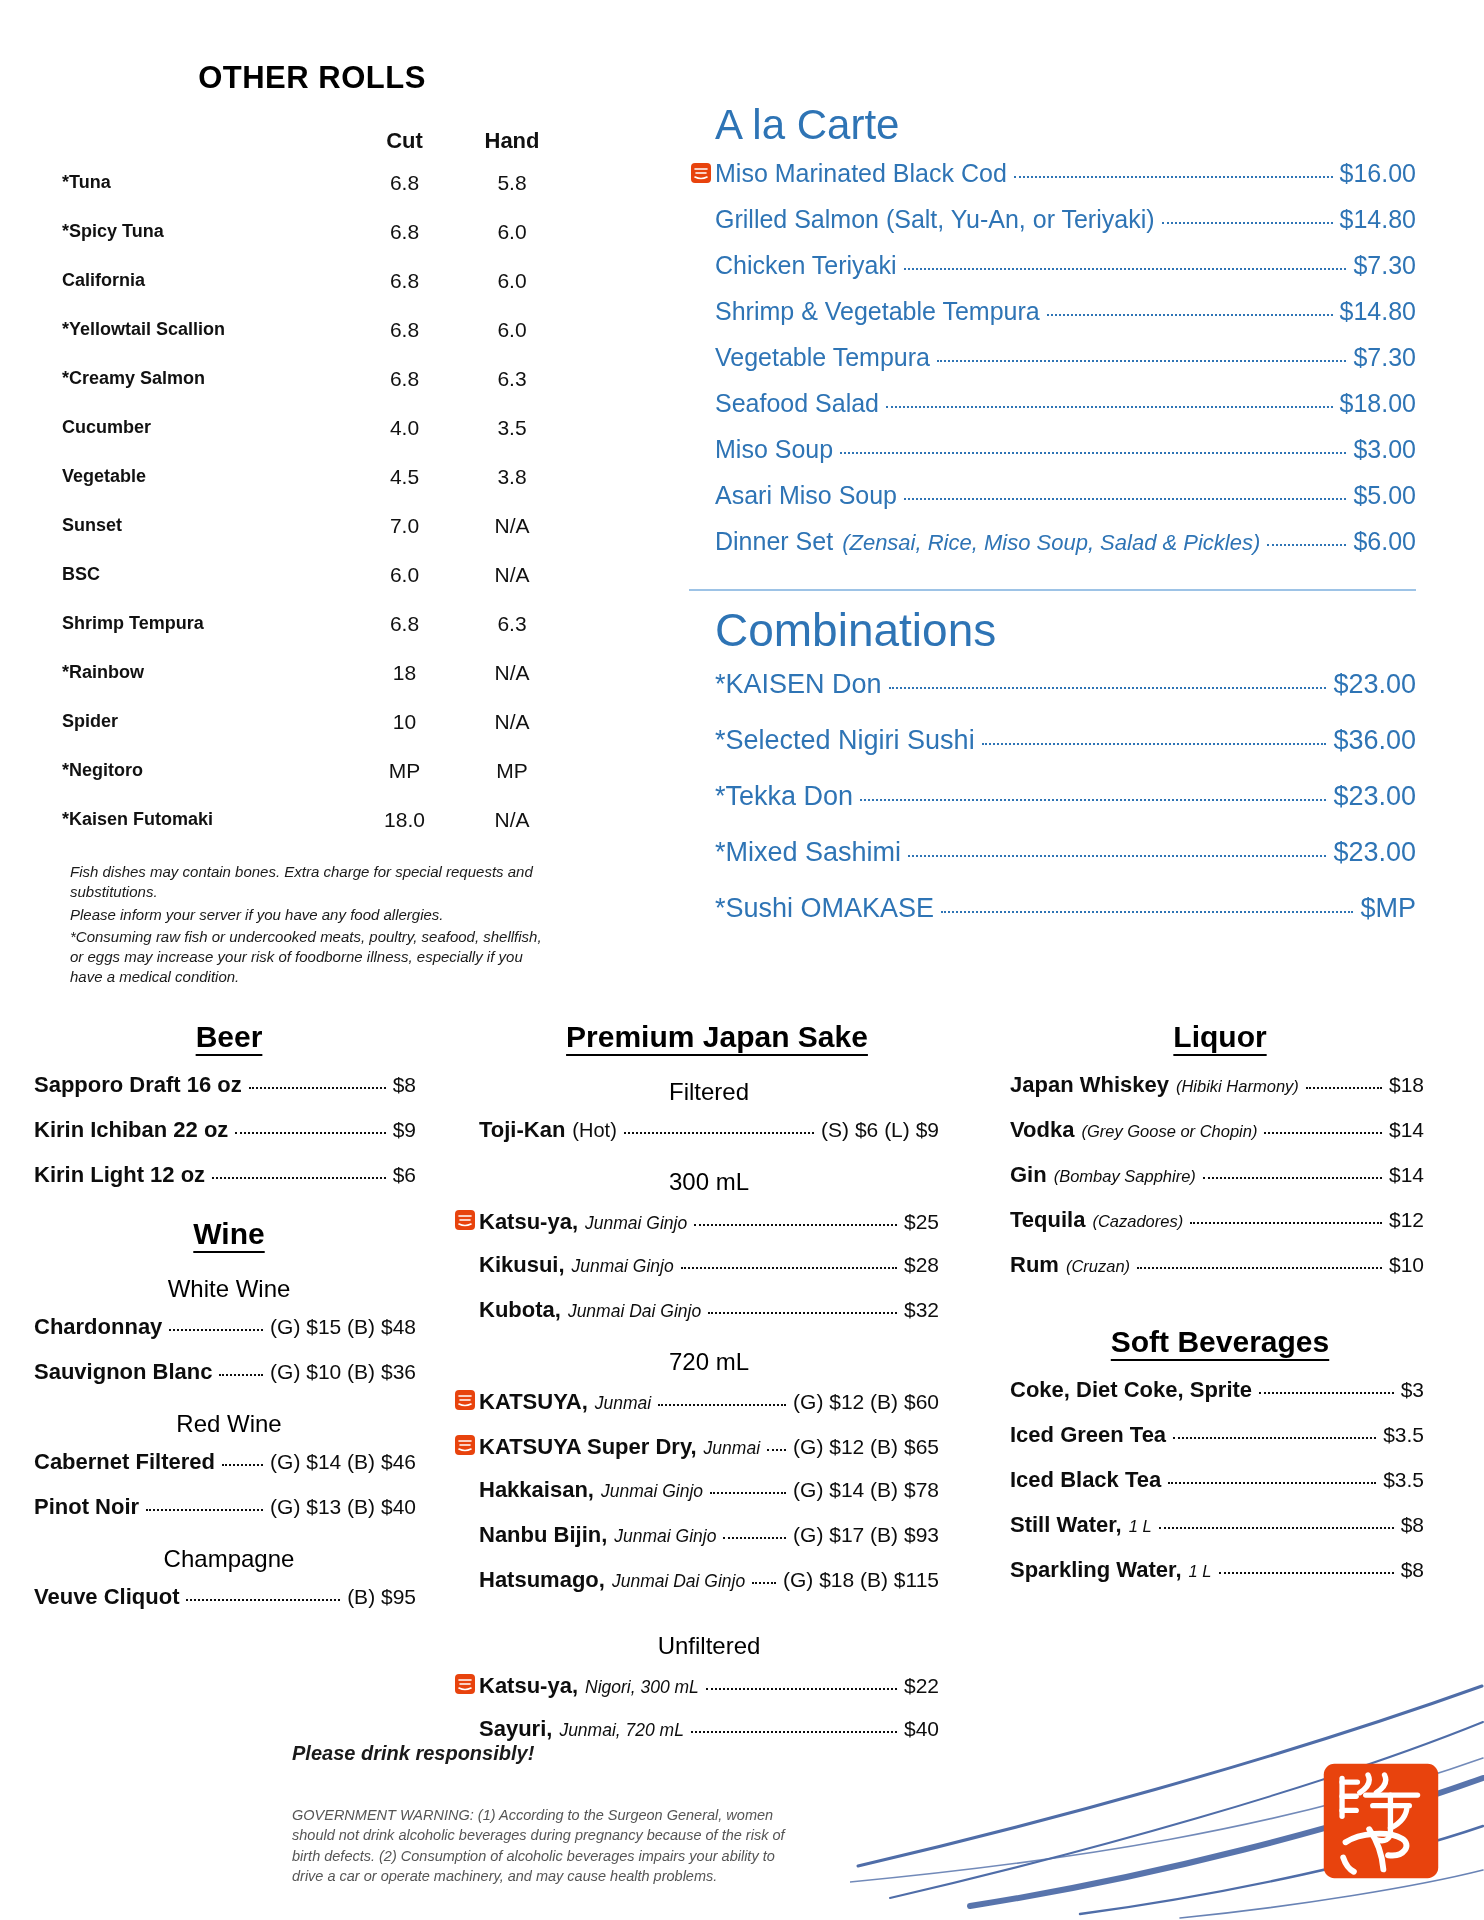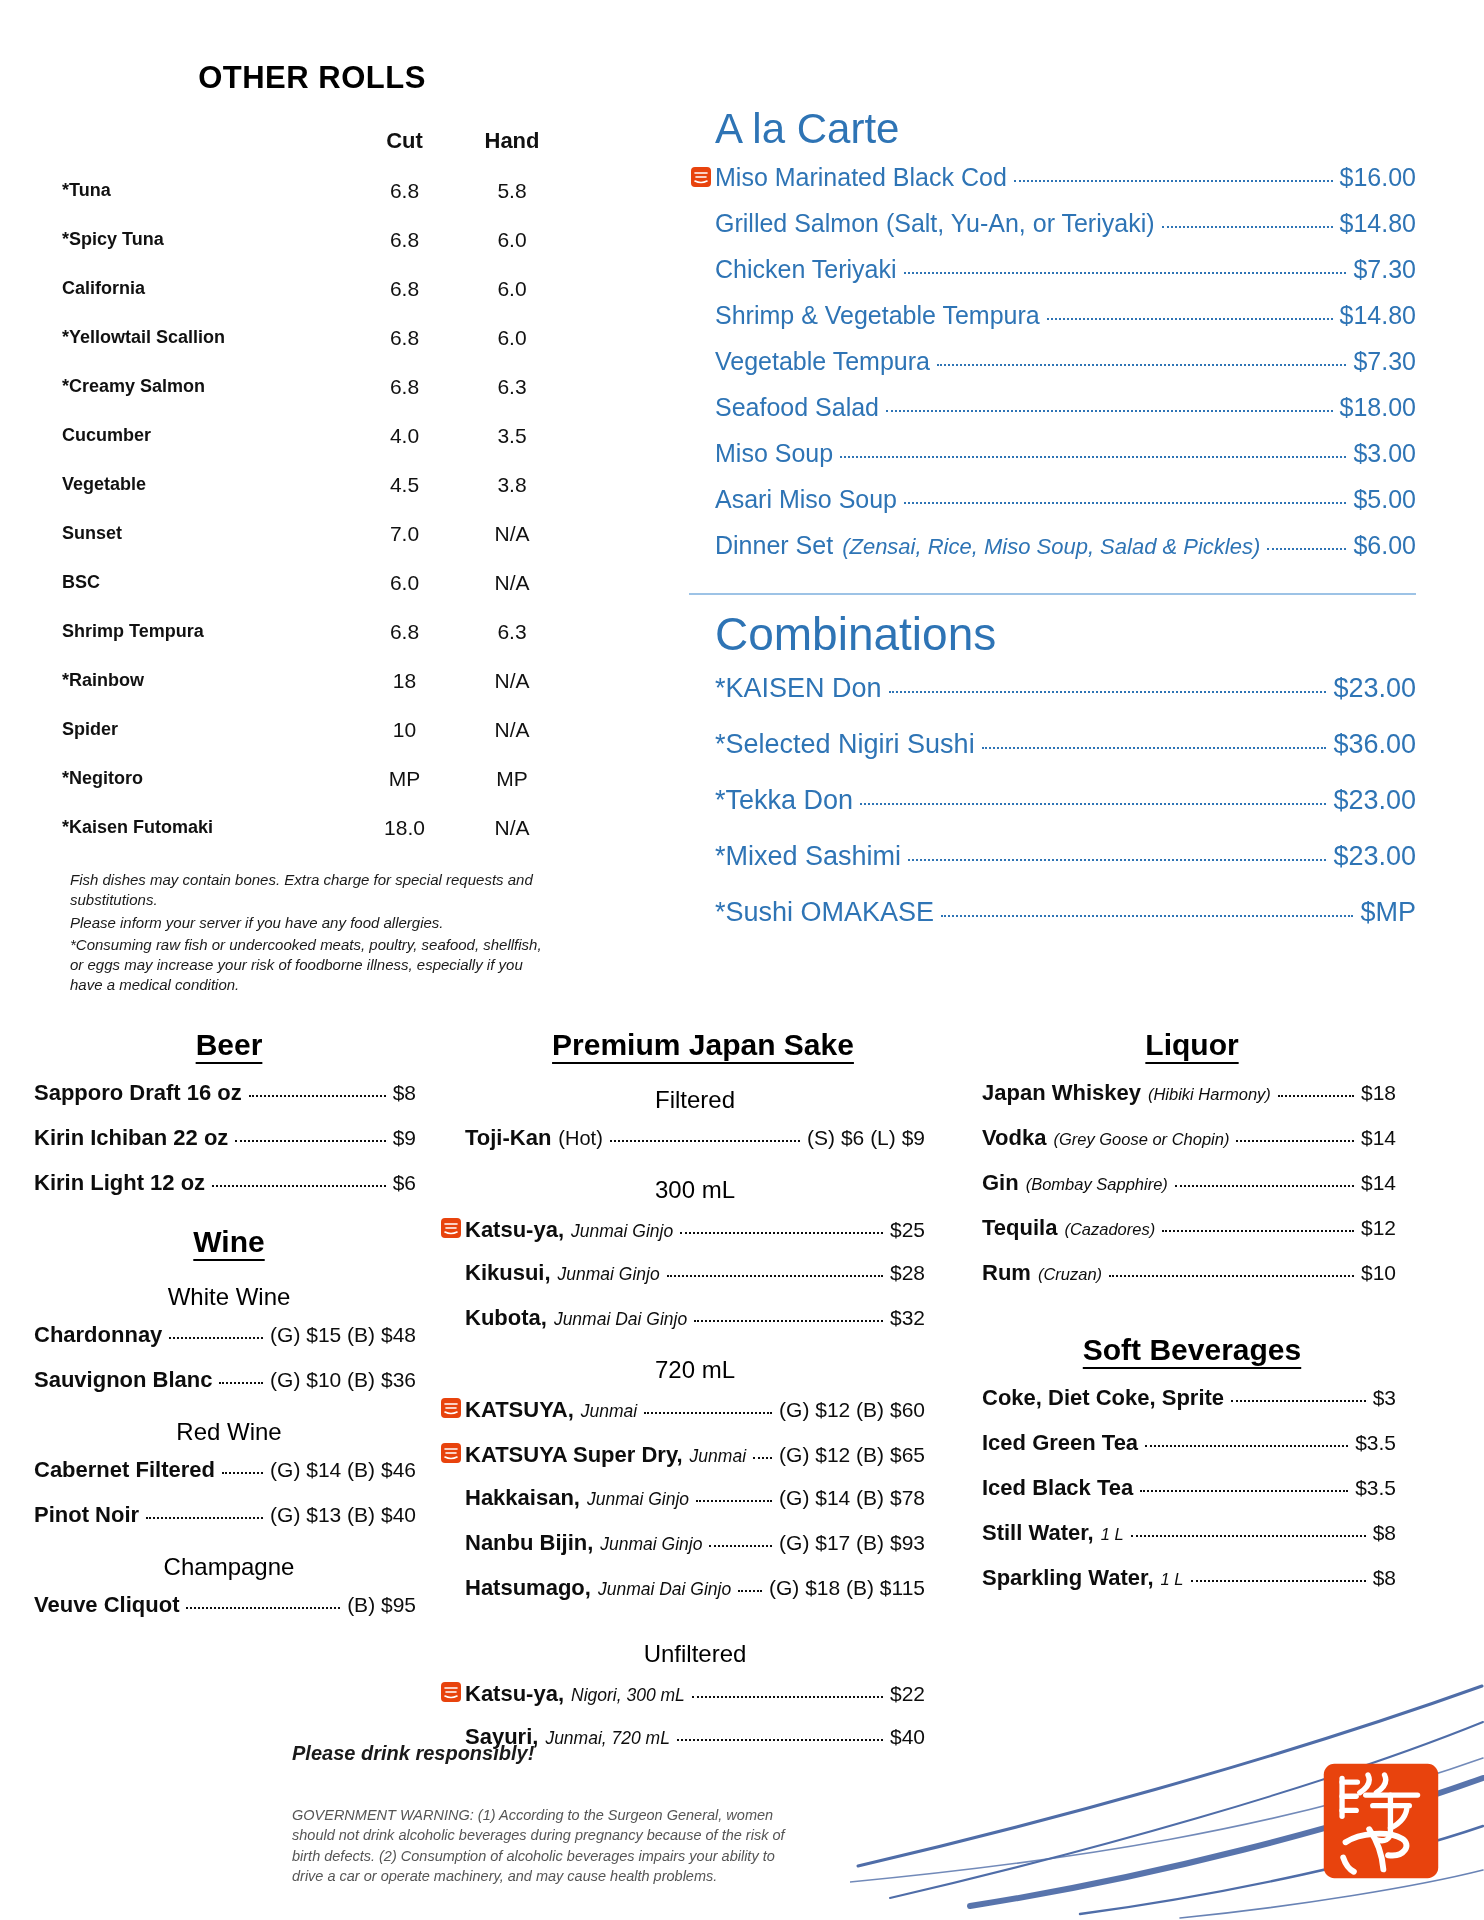--- a/index.html
+++ b/index.html
@@ -6,21 +6,21 @@
   html,body{background:#fff}
   .page{position:relative;width:1484px;height:1920px;background:#fff;overflow:hidden;
         font-family:"Liberation Sans","DejaVu Sans",sans-serif;color:var(--text_black,#111)}
 
   
   .top{display:flex;align-items:center;padding:60px 54px 0 62px}
   .rolls-col{width:510px;flex-shrink:0}
   .rolls-title{width:500px;text-align:center;font-size:31px;font-weight:bold;color:#000;
                letter-spacing:.5px;margin-bottom:28px}
   .rolls-row{display:grid;grid-template-columns:285px 115px 100px;align-items:center;height:49px}
-  .rolls-head{height:34px;margin-bottom:8px}
+  .rolls-head{height:34px;}
   .col-label{font-weight:bold;font-size:22px;text-align:center}
   .roll-name{font-weight:bold;font-size:18px}
   .roll-val{font-size:21px;text-align:center}
   .rolls-notes{margin-top:18px;margin-left:8px;width:482px;font-size:15px;font-style:italic;
                line-height:1.32;color:#1a1a1a}
   .rolls-notes p{margin-bottom:3px}
 
   .carte-col{flex:1;margin-left:143px;padding-right:14px;color:var(--accent_blue,#2e74b5)}
   .carte-title{font-size:42px;font-weight:normal;color:var(--accent_blue,#2e74b5);margin-bottom:10px}
   .carte-row{display:flex;align-items:baseline;font-size:25px;height:46px}
@@ -29,21 +29,21 @@
   .leader{flex:1;min-width:12px;margin:0 7px;border-bottom:2.6px dotted currentColor;
           position:relative;top:-4px}
   .carte-divider{border-bottom:2px solid var(--divider_blue,#9dc3e6);margin:16px 0 12px -26px}
   .combo-title{font-size:46px;font-weight:normal;color:var(--accent_blue,#2e74b5);margin:6px 0 12px}
   .combo-row{display:flex;align-items:baseline;font-size:27px;height:56px}
 
   .stamp-icon{flex-shrink:0;margin-left:-25px;margin-right:3px;position:relative;top:2px}
   .stamp-icon svg{display:block}
 
   
-  .bottom{display:grid;grid-template-columns:390px 500px 420px;column-gap:29px;
+  .bottom{display:grid;grid-template-columns:390px 500px 420px;column-gap:43px;
           padding:0 50px 0 34px;margin-top:30px}
   .sec-title{font-size:30px;font-weight:bold;color:#000;text-align:center;
              text-decoration:underline;text-underline-offset:7px;text-decoration-thickness:1.5px;
              height:38px;margin-bottom:14px}
   .subhead{font-size:24px;color:#000;text-align:center;height:45px;line-height:40px}
   .drink-row{display:flex;align-items:baseline;font-size:22px;height:45px;color:#0d0d0d}
   .drink-name{font-weight:bold}
   .drink-desc{font-style:italic;font-size:17.5px;margin-left:7px;white-space:nowrap}
   .drink-desc.plain{font-style:normal;font-size:20px}
   .drink-price{font-size:21px}

